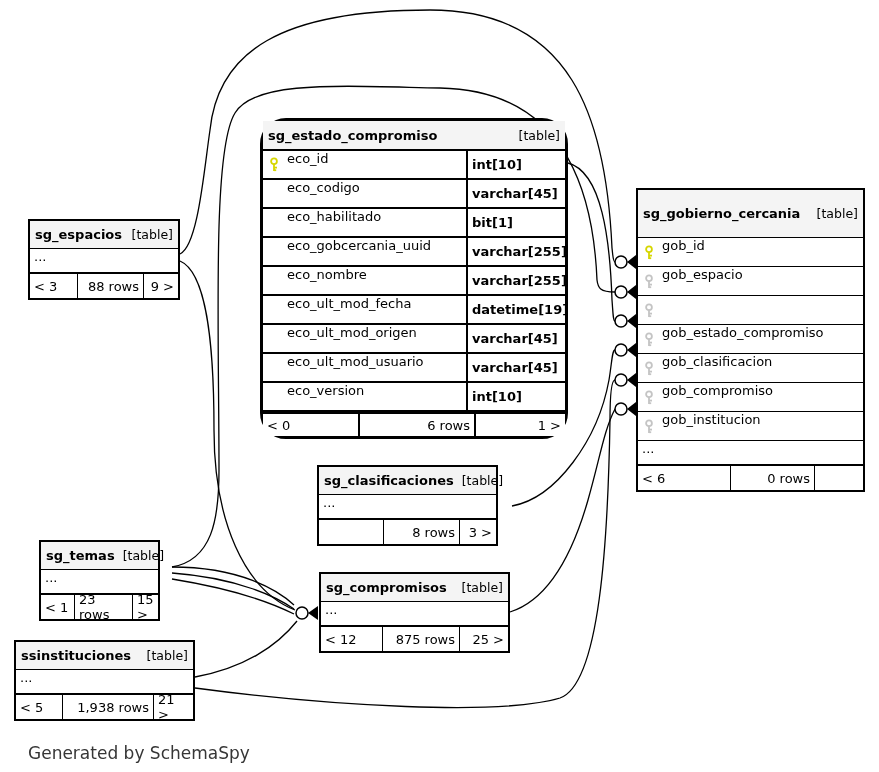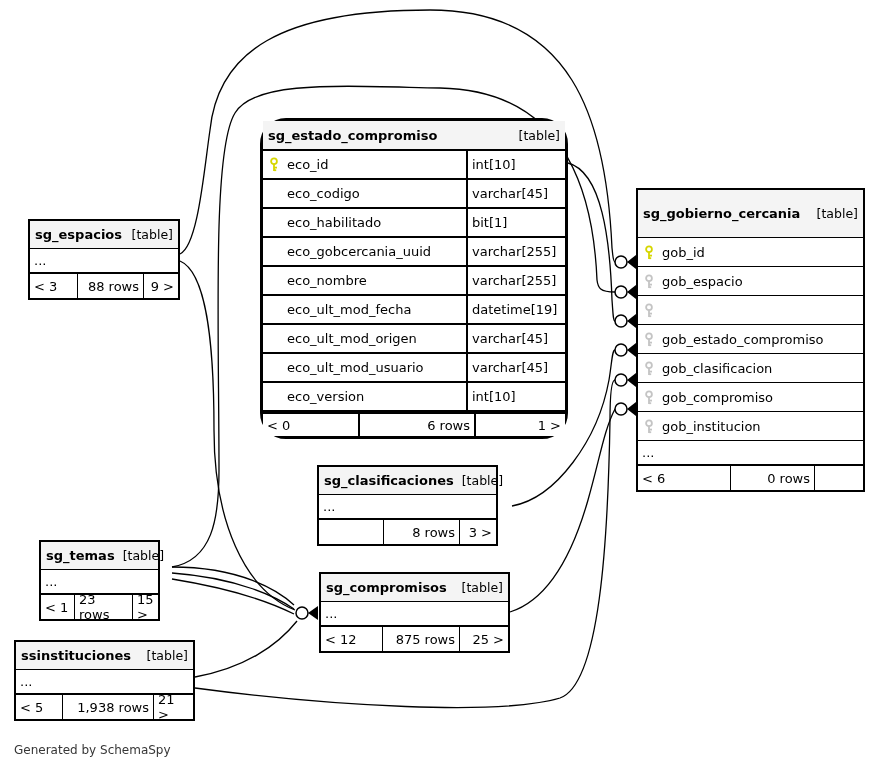--- a/index.html
+++ b/index.html
@@ -23,34 +23,34 @@
     display:flex;align-items:center;justify-content:space-between;
     background:#f4f4f4;
     border-bottom:1.5px solid #000;
     padding:0 5px;height:28px;box-sizing:border-box;
     white-space:nowrap;
   }
   .db-table.emphasized .tbl-header{height:30px;border-bottom-width:2px;}
   .tbl-name{font-weight:bold;font-size:13px;}
   .tbl-badge{font-weight:normal;font-size:12.5px;margin-left:8px;}
   .tbl-row{
-    display:flex;align-items:center;
+    display:flex;
     height:29px;box-sizing:border-box;
     border-bottom:1.5px solid #000;
     padding:0 4px;white-space:nowrap;
     background:#fff;
   }
   .db-table.emphasized .tbl-row{border-bottom-width:2px;}
   .tbl-row:last-of-type{border-bottom:none;}
   .ellipsis-row{height:24px;border-bottom:1.5px solid #000;}
   .key-slot{width:20px;display:inline-flex;align-items:center;justify-content:flex-start;flex:none;}
   .col-name{flex:1;overflow:hidden;}
   .col-type{
     width:95px;flex:none;align-self:stretch;display:flex;align-items:center;
-    border-left:2px solid #000;padding-left:4px;margin-left:4px;box-sizing:border-box;
+    border-left:2px solid #000;padding-left:4px;margin-left:4px;box-sizing:border-box;font-weight:bold;
   }
   .tbl-footer{
     display:flex;height:25px;box-sizing:border-box;
     border-top:1.5px solid #000;background:#fff;
   }
   .db-table.emphasized .tbl-footer{border-top-width:2px;height:24px;}
   .tbl-footer .cell{
     box-sizing:border-box;display:flex;align-items:center;
     padding:0 4px;height:100%;
   }
@@ -71,22 +71,22 @@
   #t-sg_clasificaciones{left:317px;top:465px;width:181px;}
   #t-sg_clasificaciones .c-left{width:64px;} #t-sg_clasificaciones .c-mid{width:76px;} #t-sg_clasificaciones .c-right{flex:1;}
   #t-sg_temas{left:39px;top:540px;width:121px;}
   #t-sg_temas .c-left{width:33px;} #t-sg_temas .c-mid{width:58px;} #t-sg_temas .c-right{flex:1;}
   #t-sg_compromisos{left:319px;top:572px;width:191px;}
   #t-sg_compromisos .c-left{width:61px;} #t-sg_compromisos .c-mid{width:77px;} #t-sg_compromisos .c-right{flex:1;}
   #t-ssinstituciones{left:14px;top:640px;width:181px;}
   #t-ssinstituciones .c-left{width:46px;} #t-ssinstituciones .c-mid{width:91px;} #t-ssinstituciones .c-right{flex:1;}
 
   #footer-note{
-    position:absolute;left:14px;top:743px;z-index:2;
-    font-size:12px;color:#363636;
+    position:absolute;left:28px;top:743px;z-index:2;
+    font-size:17px;color:#363636;
   }
 </style>
 </head>
 <body>
 
 <div id="canvas">
 
   <svg id="rel-svg" width="879" height="772" viewBox="0 0 879 772">
     <g fill="none" stroke="#000" stroke-width="1.3">
 

